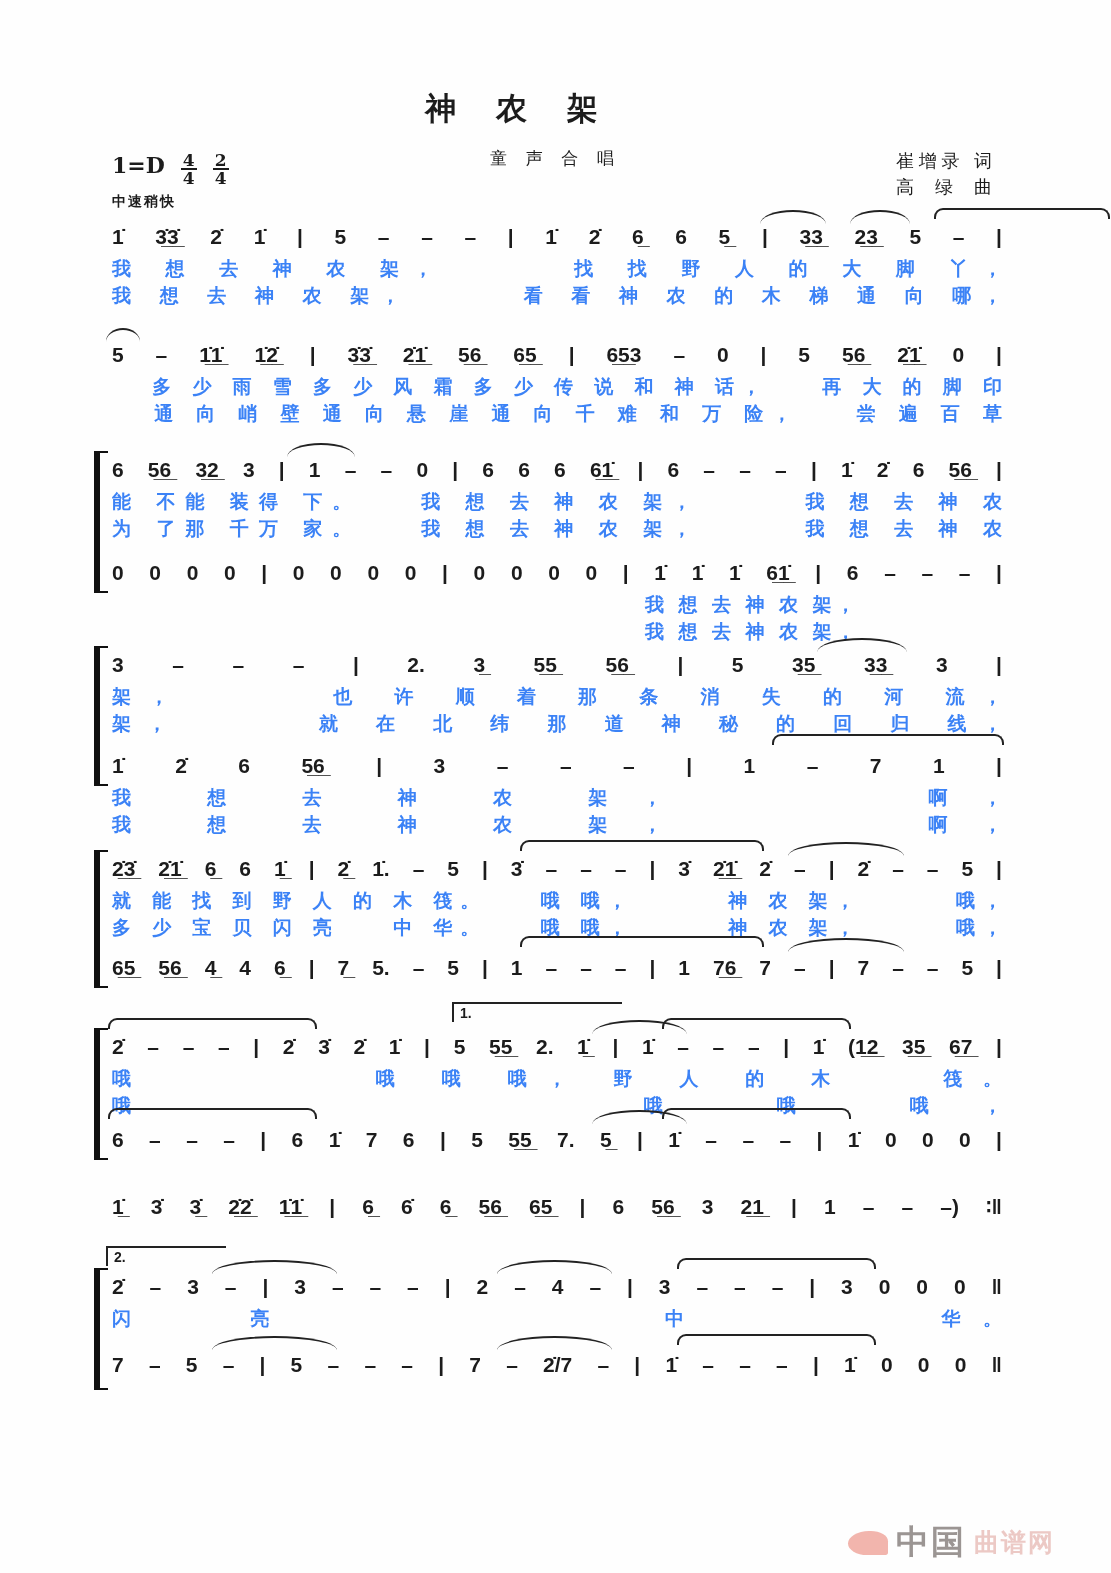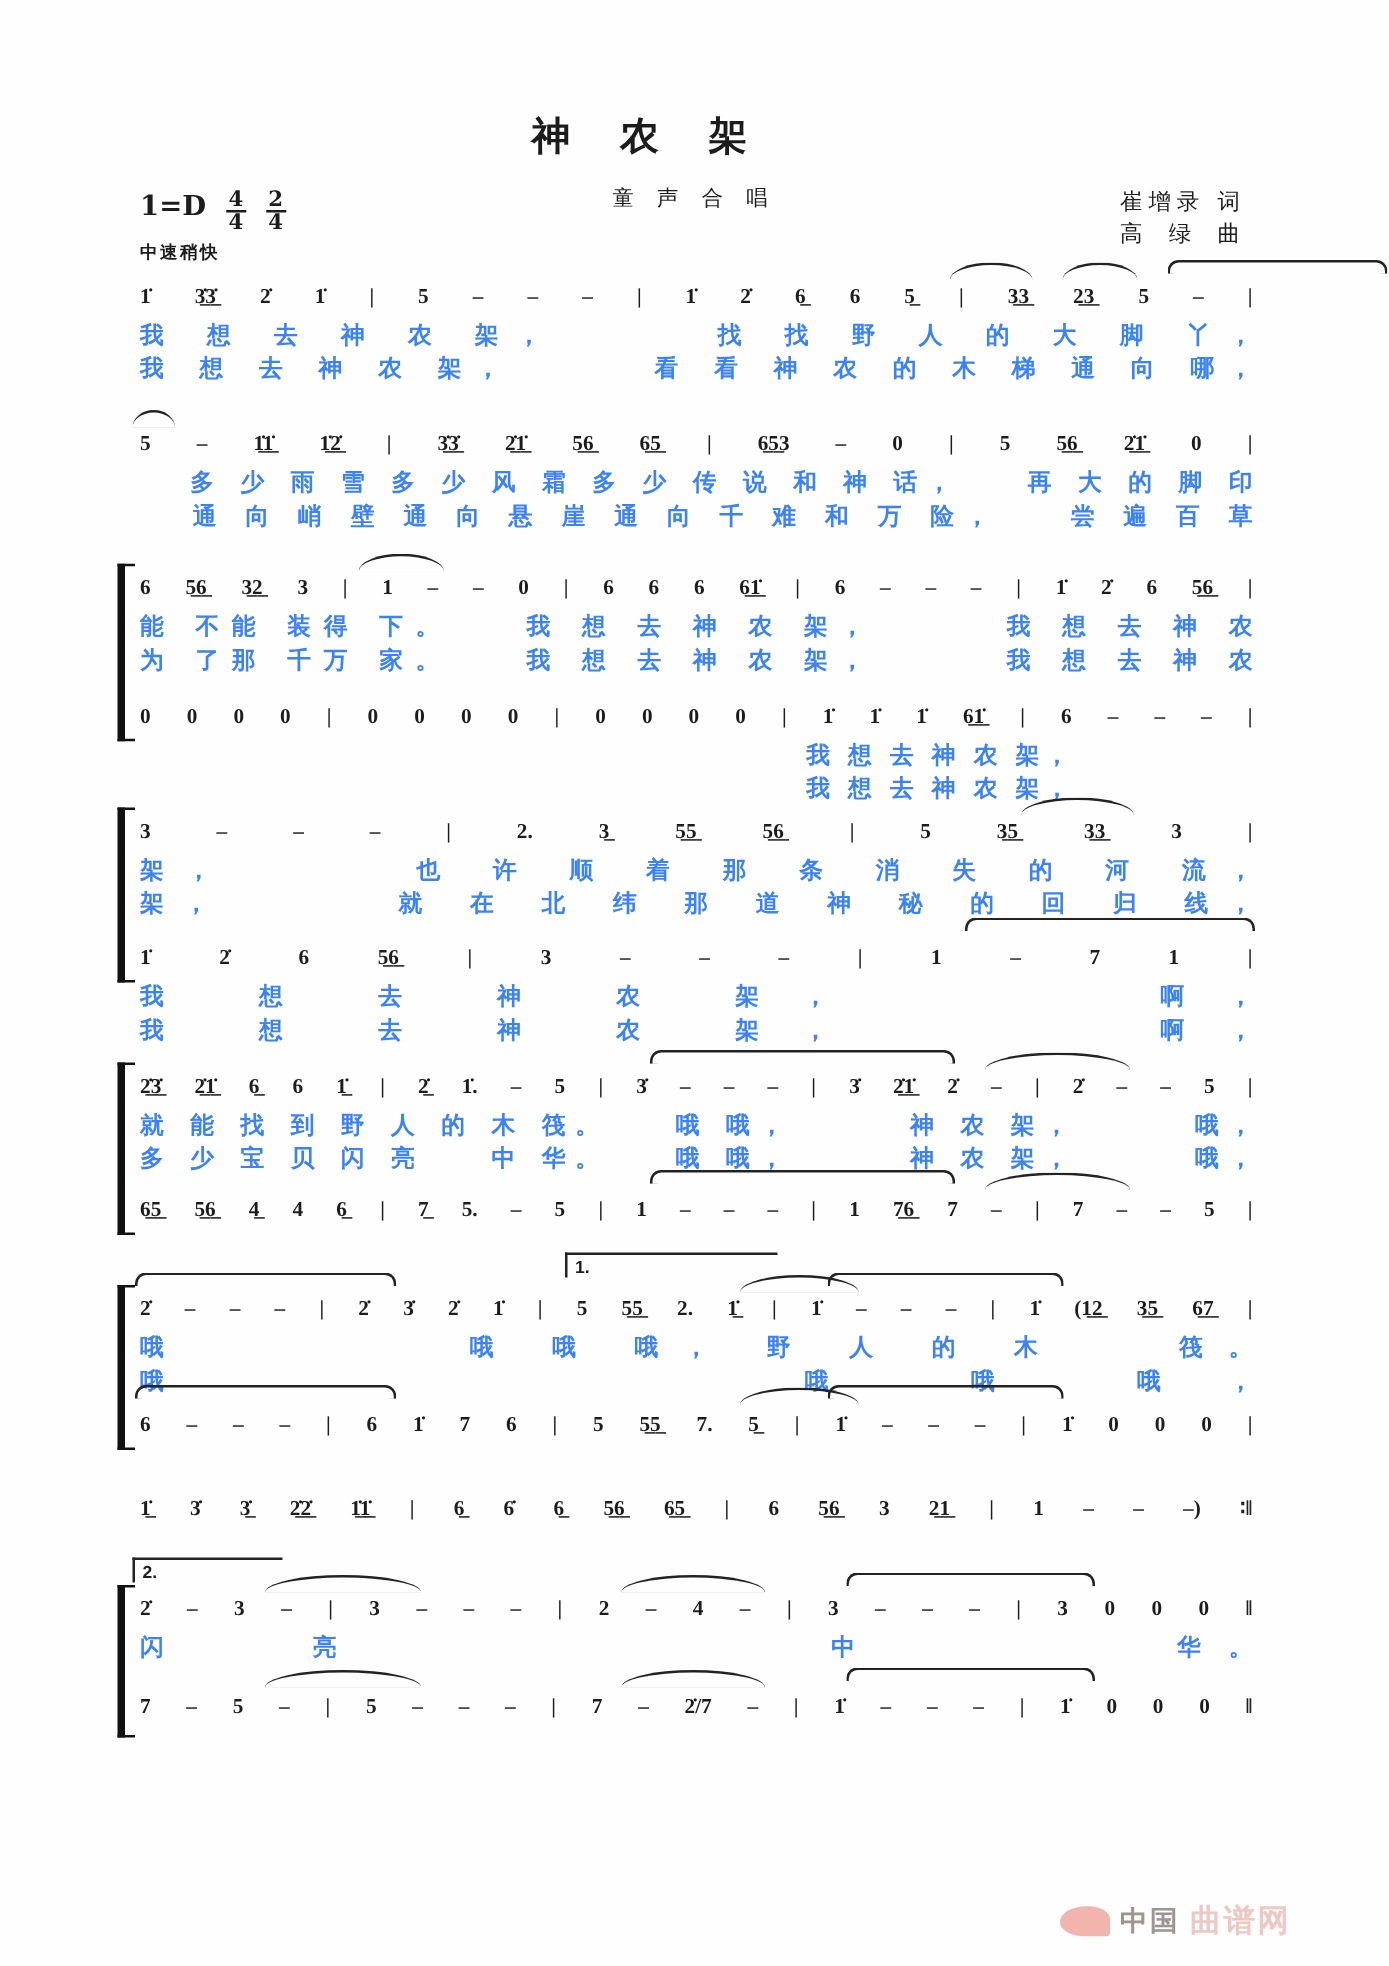--- a/index.html
+++ b/index.html
@@ -11,38 +11,38 @@
          letter-spacing:16px;font-family:"Liberation Serif", serif;}
   .subtitle{top:147px;left:0;width:1111px;text-align:center;font-size:17px;letter-spacing:7px;}
   .keysig{top:152px;left:112px;font-size:22px;font-weight:bold;display:flex;gap:16px;
           font-family:"DejaVu Serif", serif;}
   .frac{display:inline-flex;flex-direction:column;align-items:center;font-size:17px;line-height:16px;}
   .frac .num{border-bottom:2px solid #1c1c1c;padding:0 2px;}
   .credits{top:148px;left:852px;width:140px;font-size:18px;line-height:26px;}
   .credits div{text-align:justify;text-align-last:justify;margin-left:44px;}
   .tempo{top:193px;left:112px;font-size:14px;font-weight:bold;letter-spacing:2px;}
   .system{position:absolute;left:112px;width:890px;}
-  .notes{font-family:Liberation Serif, serif;font-weight:bold;font-size:17px;line-height:30px;
+  .notes{font-family:Liberation Sans, sans-serif;font-weight:bold;font-size:21px;line-height:30px;
          color:#1c1c1c;text-align:justify;text-align-last:justify;white-space:normal;}
   .lyr{font-size:19px;line-height:27px;color:#3b82f6;text-align:justify;text-align-last:justify;font-weight:bold;}
   .lyr.first{margin-top:3px;}
   .l-indent{margin-left:533px;width:210px;}
   .mt16{margin-top:16px;} .mt14{margin-top:14px;} .mt12{margin-top:12px;}
   .mt6{margin-top:6px;} .mt18{margin-top:18px;}
   .arc{position:absolute;height:12px;border-top:2px solid #222;
        border-radius:50% 50% 0 0 / 100% 100% 0 0;}
   .sqtie{position:absolute;height:9px;border:2px solid #222;border-bottom:none;
          border-radius:9px 9px 0 0;}
   .volta{position:absolute;height:20px;border-top:2px solid #222;border-left:2px solid #222;
          font-size:14px;font-weight:bold;padding:1px 0 0 6px;box-sizing:border-box;}
   .brace{position:absolute;left:-18px;width:8px;border-left:6px solid #111;
          border-top:2px solid #111;border-bottom:2px solid #111;}
   .watermark{top:1520px;left:848px;display:flex;align-items:center;gap:8px;}
   .wm-blob{width:40px;height:24px;background:#f2b5ad;border-radius:55% 45% 10% 50%;}
-  .wm-gray{font-size:22px;font-weight:bold;color:#9b9593;letter-spacing:2px;}
+  .wm-gray{font-size:33px;font-weight:bold;color:#9b9593;letter-spacing:2px;}
   .wm-pink{font-size:25px;font-weight:bold;color:#ecc9c5;letter-spacing:2px;}
 </style>
 </head>
 <body>
 
 <div class="abs title">神 农 架</div>
 <div class="abs subtitle">童 声 合 唱</div>
 
 <div class="abs keysig">
   <span>1=D</span>

